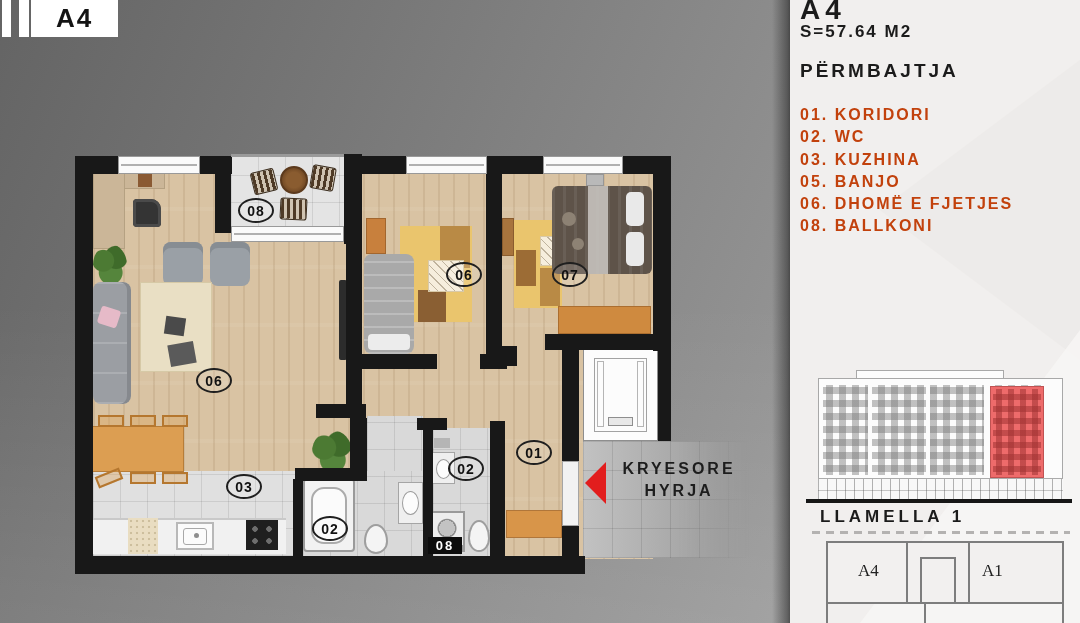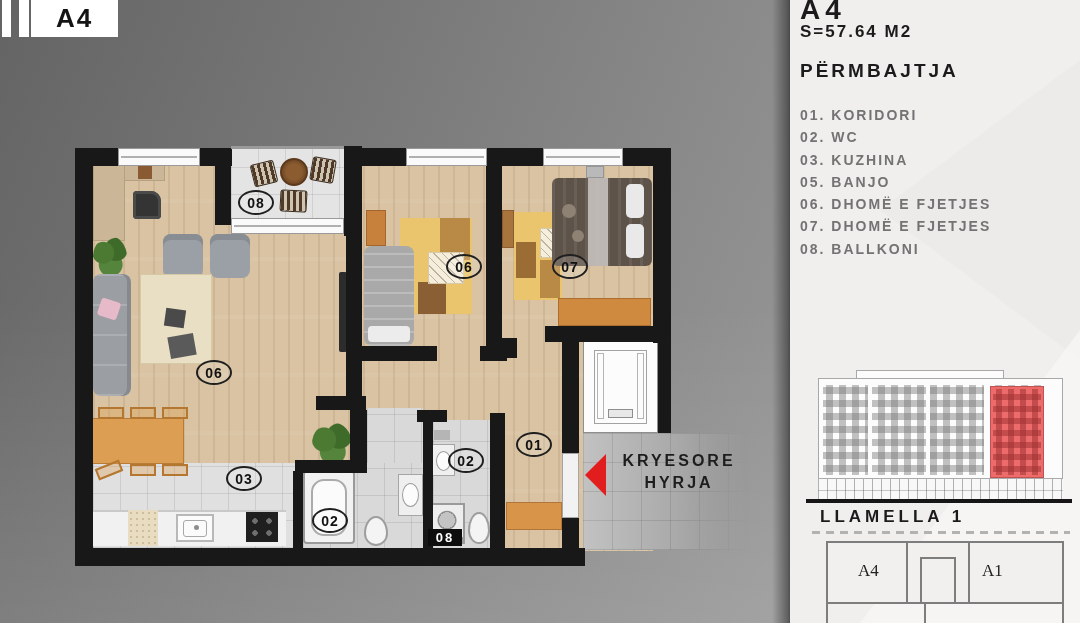--- a/index.html
+++ b/index.html
@@ -25,41 +25,41 @@
     background:repeating-linear-gradient(90deg,#4e3a26 0 3px,#cfc3b1 3px 6px)}
   .dchair{position:absolute;width:26px;height:12px;border:2px solid #b5772f;background:rgba(222,160,85,.38)}
   .plant{position:absolute;border-radius:50%;
     background:radial-gradient(circle at 30% 40%,#4c7a33 0 30%,transparent 33%),
                radial-gradient(circle at 68% 32%,#3f6b2a 0 30%,transparent 33%),
                radial-gradient(circle at 52% 68%,#55853c 0 34%,transparent 37%),
                radial-gradient(circle at 50% 50%,#346024 0 28%,transparent 31%)}
   .toilet{position:absolute;background:#f4f4f4;border:2px solid #9e9e9e;
     border-radius:50% 50% 50% 50% / 58% 58% 42% 42%}
   ul.room-list{list-style:none}
-  ul.room-list li{line-height:22.3px;font-size:14px;font-weight:bold;letter-spacing:2px;color:#737373}
+  ul.room-list li{line-height:22.3px;font-size:16px;font-weight:bold;letter-spacing:2px;color:#c2410c}
   .scrib{position:absolute;background:#f6eedd;border:1px solid #d8c9a8;
     background-image:repeating-linear-gradient(45deg,rgba(90,70,40,.35) 0 1px,transparent 1px 6px)}
   .elevgrid{position:absolute;
     background-image:repeating-linear-gradient(0deg,transparent 0 3px,rgba(120,120,120,.45) 3px 10px,transparent 10px 13px),
                      repeating-linear-gradient(90deg,transparent 0 3px,rgba(120,120,120,.45) 3px 10px,transparent 10px 13px)}
 </style>
 </head>
 <body>
 
 <div id="scene">
 
   <div class="abs" style="left:0;top:300px;width:790px;height:323px;background:linear-gradient(180deg,rgba(255,255,255,0),rgba(255,255,255,.10))"></div>
 
   <div class="abs" style="left:2px;top:0;width:9px;height:37px;background:#fff"></div>
   <div class="abs" style="left:19px;top:0;width:10px;height:37px;background:#fff"></div>
   <div class="abs" style="left:31px;top:0;width:87px;height:37px;background:#fff;display:flex;align-items:center;justify-content:center">
     <span style="font-weight:bold;font-size:26px;letter-spacing:2px;color:#141414">A4</span>
   </div>
 
-  <div class="abs" style="left:0;top:8px;width:790px;height:535px">
+  <div class="abs" style="left:0;top:16px;width:790px;height:535px">
 
     <div class="wood" style="left:93px;top:155px;width:560px;height:388px"></div>
     <div class="tile" style="left:231px;top:140px;width:113px;height:74px;background-color:#e4e4e4"></div>
     <div class="tile" style="left:93px;top:455px;width:257px;height:85px;background-color:#e0e0e0"></div>
     <div class="tile" style="left:367px;top:400px;width:56px;height:142px;background-color:#d9d9d9"></div>
     <div class="tile" style="left:303px;top:455px;width:120px;height:87px;background-color:#d9d9d9"></div>
     <div class="tile" style="left:433px;top:412px;width:57px;height:130px;background-color:#d9d9d9"></div>
     <div class="abs" style="left:583px;top:425px;width:172px;height:117px;
                 background-color:#b4b4b4;
                 background-image:repeating-linear-gradient(90deg,rgba(0,0,0,.10) 0 1px,transparent 1px 29px),
@@ -240,21 +240,20 @@
     <div class="ptxt" style="left:10px;top:-6px;font-size:28px;letter-spacing:5px">A4</div>
     <div class="ptxt" style="left:10px;top:22px;font-size:17px;letter-spacing:2px">S=57.64 M2</div>
     <div class="ptxt" style="left:10px;top:60px;font-size:19px;letter-spacing:3px">PËRMBAJTJA</div>
 
     <ul class="room-list abs" style="left:10px;top:104px">
       <li>01. KORIDORI</li>
       <li>02. WC</li>
       <li>03. KUZHINA</li>
       <li>05. BANJO</li>
       <li>06. DHOMË E FJETJES</li>
-      <li>07. DHOMË E FJETJES</li>
       <li>08. BALLKONI</li>
     </ul>
 
     <div class="abs" style="left:0;top:0;width:290px;height:623px">
       <div class="abs" style="left:66px;top:370px;width:148px;height:12px;background:#fcfcfc;border:1px solid #a8a8a8"></div>
       <div class="abs" style="left:28px;top:378px;width:245px;height:121px;background:#fcfcfc;border:1px solid #a8a8a8"></div>
       <div class="elevgrid" style="left:33px;top:385px;width:221px;height:90px"></div>
       <div class="abs" style="left:78px;top:379px;width:4px;height:97px;background:#fcfcfc"></div>
       <div class="abs" style="left:136px;top:379px;width:4px;height:97px;background:#fcfcfc"></div>
       <div class="abs" style="left:194px;top:379px;width:6px;height:97px;background:#fcfcfc"></div>

